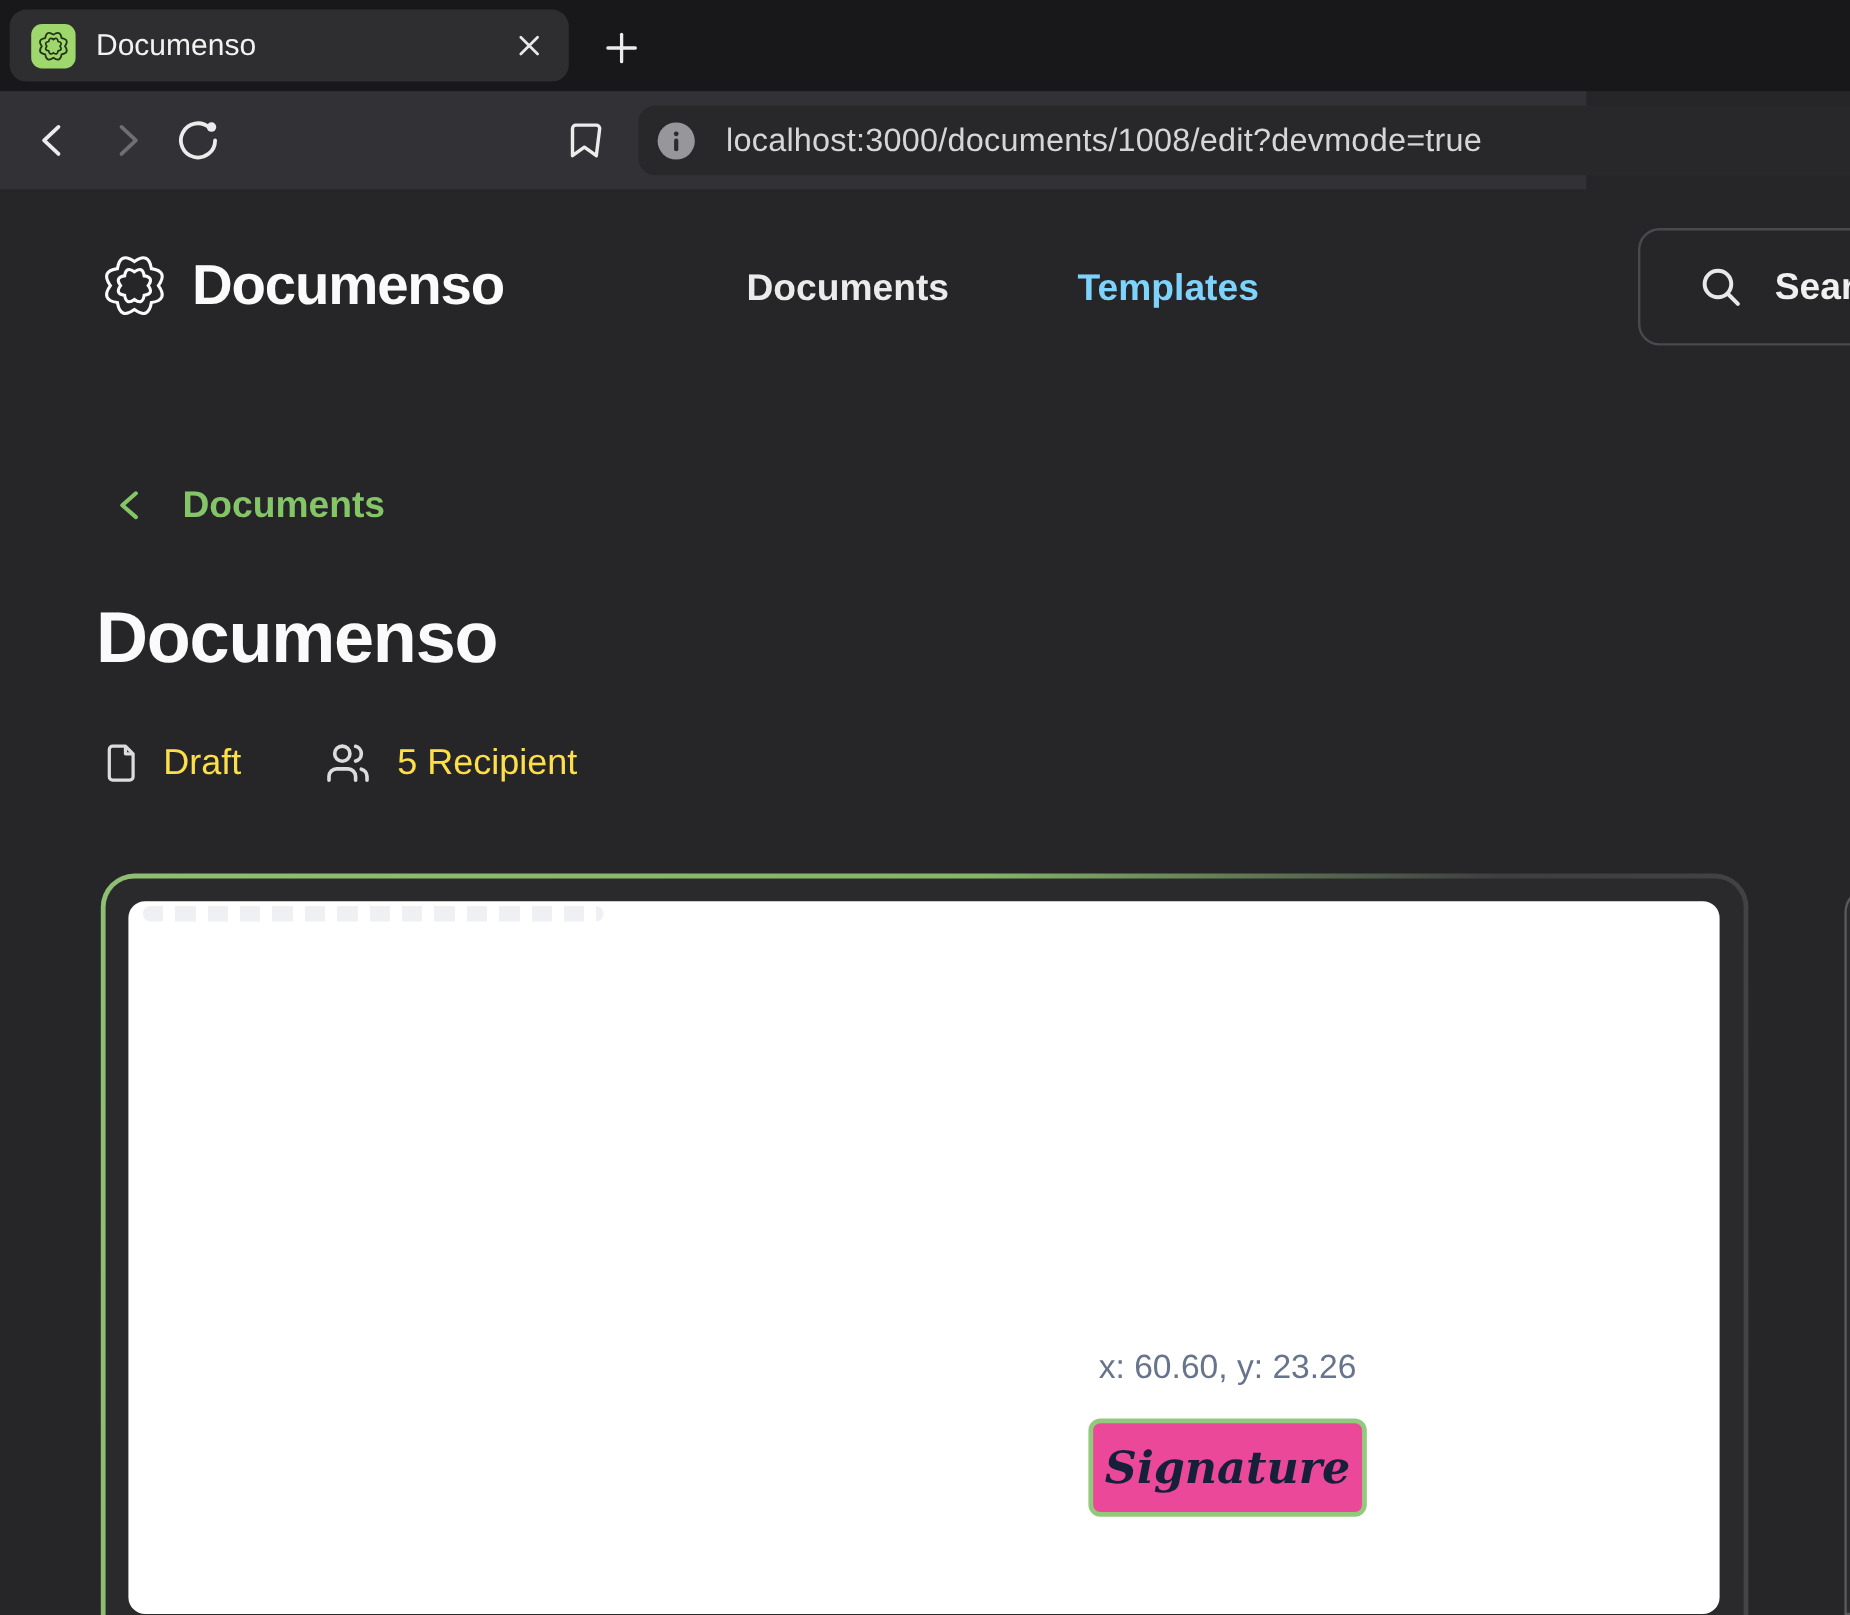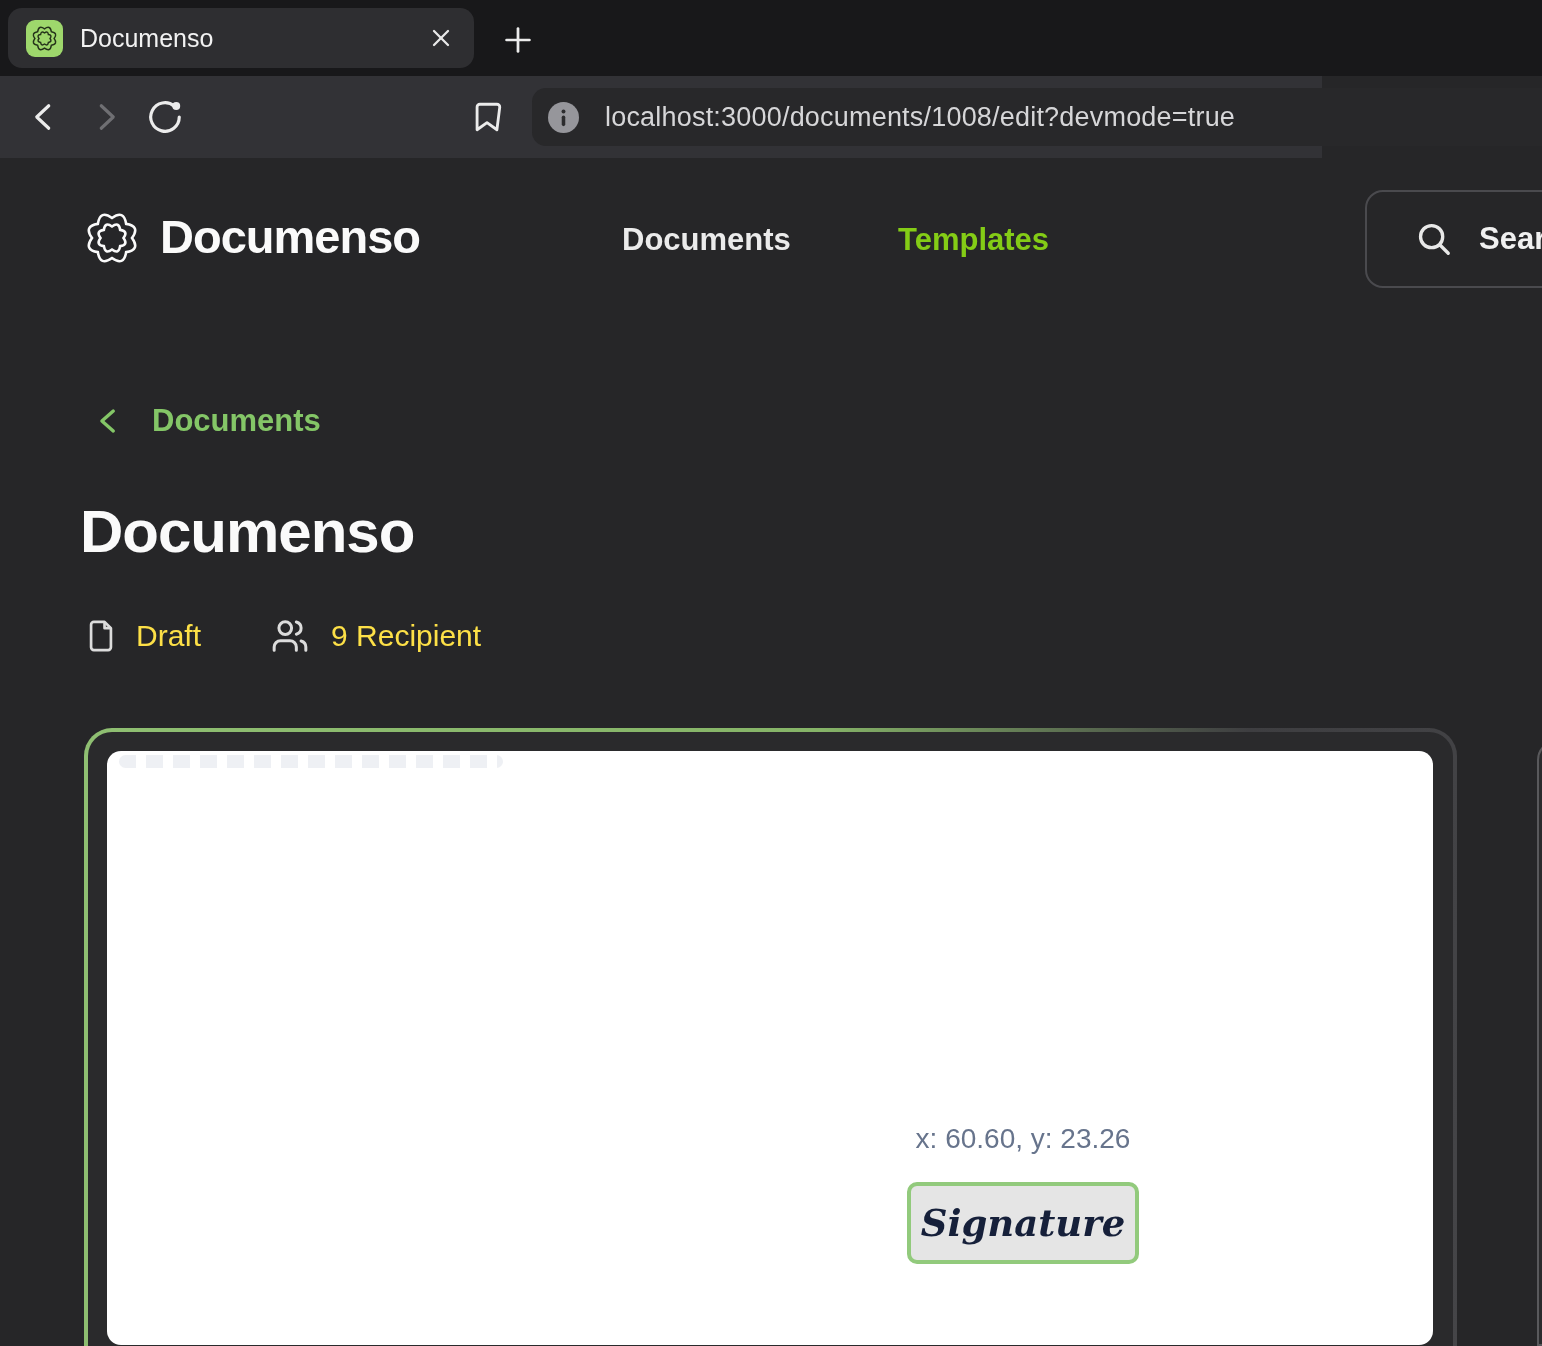--- a/index.html
+++ b/index.html
@@ -65,21 +65,21 @@
   
   .content { position: absolute; left: 0; top: 158px; width: 1542px; height: 1188px; background: #262628; }
 
   .logo-icon { position: absolute; left: 84px; top: 52px; width: 56px; height: 56px; }
   .brand {
     position: absolute; left: 160px; top: 48px; font-size: 47px; font-weight: 700;
     letter-spacing: -1px; color: #fafafa; line-height: 62px; white-space: nowrap;
   }
   .nav-link { position: absolute; top: 62px; font-size: 31px; font-weight: 600; line-height: 40px; cursor: pointer; white-space: nowrap; }
   .nav-documents { left: 622px; color: #ebebeb; }
-  .nav-templates { left: 898px; color: #84cc16; }
+  .nav-templates { left: 898px; color: #7dd3fc; }
 
   .search-btn {
     position: absolute; left: 1365px; top: 32px; width: 240px; height: 98px;
     border: 2px solid #4a4a4e; border-radius: 18px; background: transparent;
     display: flex; align-items: center; padding: 0 0 0 48px; overflow: hidden;
     cursor: pointer;
   }
   .search-label { margin-left: 26px; font-size: 31px; font-weight: 600; color: #f0f0f0; white-space: nowrap; }
 
   .breadcrumb {
@@ -116,21 +116,21 @@
     position: absolute; left: 12px; top: 4px; width: 384px; height: 13px;
     border-radius: 7px; opacity: 0.5;
     background: repeating-linear-gradient(90deg, #dde1e9 0 17px, transparent 17px 27px);
   }
   .coord-label {
     position: absolute; left: 800px; top: 372px; width: 232px;
     text-align: center; font-size: 28px; color: #67748c; white-space: nowrap;
   }
   .sig-field {
     position: absolute; left: 800px; top: 431px; width: 232px; height: 82px;
-    background: #e5e5e5; border: 4px solid #92ca7c; border-radius: 10px;
+    background: #ec4899; border: 4px solid #92ca7c; border-radius: 10px;
     display: flex; align-items: center; justify-content: center; cursor: pointer;
   }
   .sig-text {
     font-family: "DejaVu Serif", serif; font-style: italic; font-weight: 600;
     font-size: 37px; color: #16203a; letter-spacing: 0px; white-space: nowrap;
   }
 
   
   .side-panel-sliver {
     position: absolute; left: 1537px; top: 582px; width: 40px; height: 606px;
@@ -240,21 +240,21 @@
         <span class="meta-label">Draft</span>
       </div>
       <div class="meta-gap"></div>
       <div class="meta-item">
         <svg width="46" height="38" viewBox="0 0 24 24" fill="none" stroke="#dcdcdc" stroke-width="1.9" stroke-linecap="round" stroke-linejoin="round">
           <circle cx="9" cy="7" r="4"></circle>
           <path d="M16 21v-2a4 4 0 0 0-4-4H6a4 4 0 0 0-4 4v2"></path>
           <path d="M16 3.13a4 4 0 0 1 0 7.75"></path>
           <path d="M22 21v-2a4 4 0 0 0-3-3.87"></path>
         </svg>
-        <span class="meta-label">9 Recipient</span>
+        <span class="meta-label">5 Recipient</span>
       </div>
     </div>
 
     <div class="doc-card">
       <div class="doc-card-inner">
         <div class="doc-page">
           <div class="page-top-faded-content"></div>
           <div class="coord-label">x: 60.60, y: 23.26</div>
           <div class="sig-field">
             <span class="sig-text">Signature</span>

